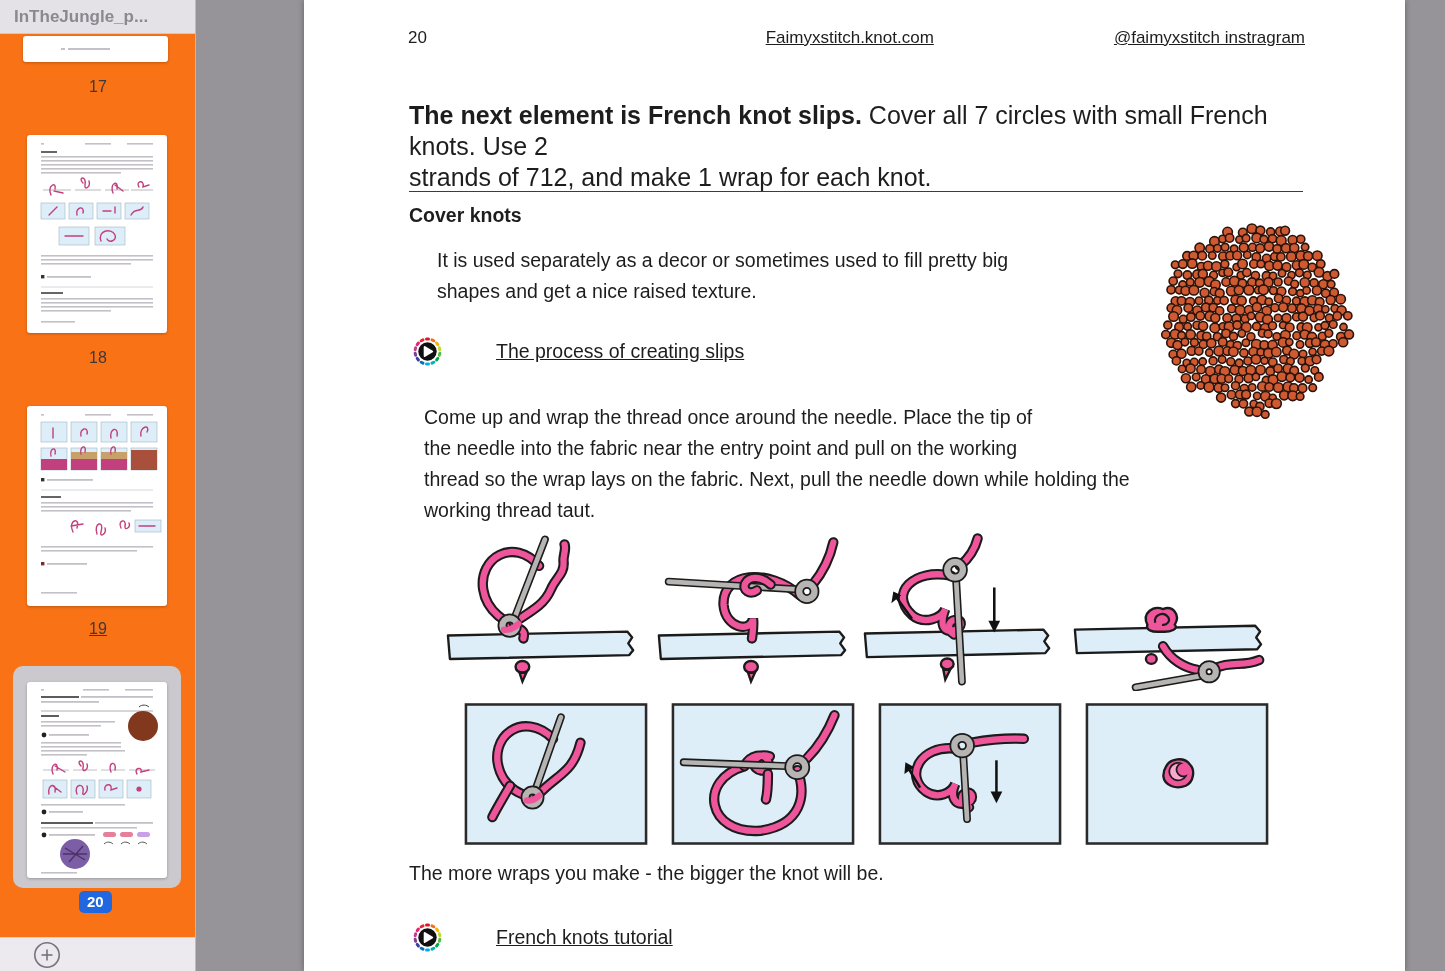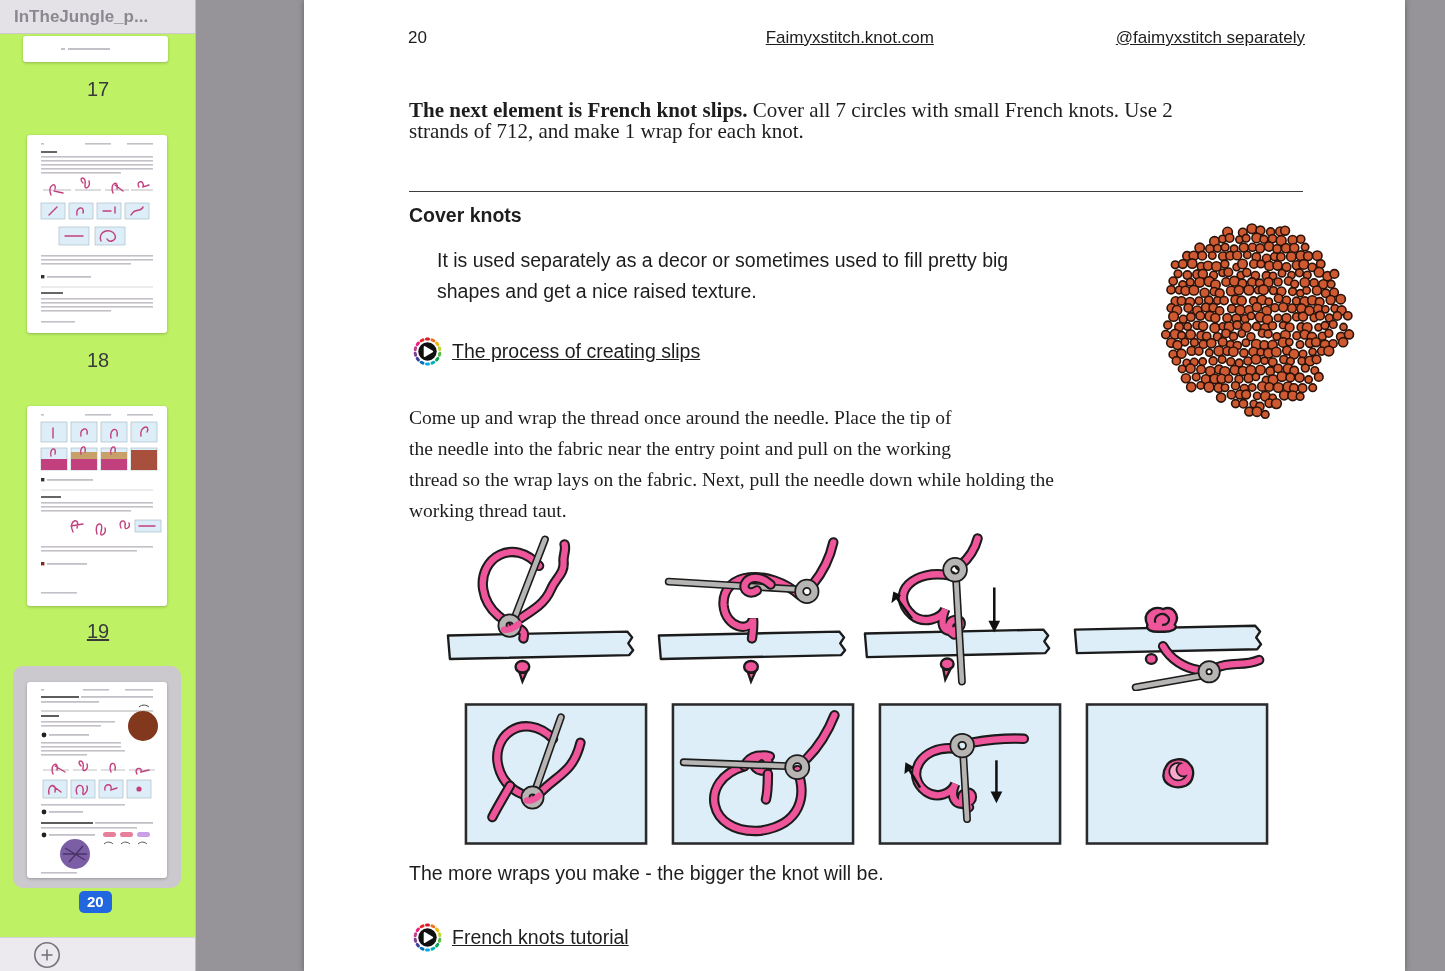--- a/index.html
+++ b/index.html
@@ -1,55 +1,55 @@
 <!DOCTYPE html>
 <html><head>
 <meta charset="utf-8">
 <style>
   * { margin:0; padding:0; box-sizing:border-box; }
   html,body { width:1445px; height:971px; overflow:hidden; font-family:"Liberation Sans", sans-serif; }
   .app { position:relative; width:1445px; height:971px; background:#969499; }
 
   
-  .sidebar { position:absolute; left:0; top:0; width:196px; height:971px; background:#bef264; border-right:1px solid #bdbbc1; }
+  .sidebar { position:absolute; left:0; top:0; width:196px; height:971px; background:#f97316; border-right:1px solid #bdbbc1; }
   .sidebar-header { position:absolute; left:0; top:0; width:100%; height:34px; background:#e4e2e6; border-bottom:1px solid #cbc9cd;
     color:#8b898f; font-weight:700; font-size:17px; line-height:33px; padding-left:14px; white-space:nowrap; overflow:hidden; }
   .thumb { position:absolute; background:#fff; border-radius:3px; box-shadow:0 1px 3px rgba(0,0,0,.25); overflow:hidden; }
   .thumb svg { display:block; width:100%; height:100%; }
-  .thumb-label { position:absolute; width:196px; text-align:center; font-size:20px; color:#3a3a3c; }
+  .thumb-label { position:absolute; width:196px; text-align:center; font-size:16px; color:#3a3a3c; }
   .sel-box { position:absolute; left:13px; top:666px; width:168px; height:222px; background:#cbc9ce; border-radius:10px; }
   .badge { position:absolute; left:79px; top:891px; background:#2168e0; color:#fff; font-size:15px; font-weight:700;
     border-radius:5px; padding:2px 8px; line-height:18px; }
   .sidebar-footer { position:absolute; left:0; bottom:0; width:100%; height:34px; background:#eceaee; border-top:1px solid #d5d3d7; }
   .add-btn { position:absolute; left:33px; top:3px; width:28px; height:28px; cursor:pointer; }
 
   
   .page { position:absolute; left:304px; top:0; width:1101px; height:971px; background:#ffffff; box-shadow:0 0 6px rgba(0,0,0,.35); }
   .page * { color:#1d1d1d; }
 
   .doc-header { position:absolute; left:104px; right:100px; top:28px; height:22px; font-size:17px; }
   .doc-pagenum { position:absolute; left:0; top:0; }
   .doc-site { position:absolute; left:50%; transform:translateX(-54%); top:0; text-decoration:underline; }
   .doc-social { position:absolute; right:0; top:0; text-decoration:underline; }
 
-  .intro { position:absolute; left:105px; top:100px; width:900px; font-size:21px; line-height:21px; white-space:pre-line;font-family:Liberation Serif, serif; }
+  .intro { position:absolute; left:105px; top:100px; width:900px; font-size:25px; line-height:31px; white-space:pre-line; }
   .intro b { font-weight:700; }
   .divider { position:absolute; left:105px; top:191px; width:894px; border-top:1.6px solid #3c3c3c; }
   .sec-heading { position:absolute; left:105px; top:204px; font-size:19.5px; font-weight:700; }
   .sec-text { position:absolute; left:105px; top:245px; width:760px; font-size:19.5px; line-height:31px; white-space:pre-line;margin-left:28px; }
 
   .video-link { position:absolute; display:flex; align-items:center; gap:9px; cursor:pointer; }
   .vl1 { left:108px; top:336px; }
   .vl2 { left:108px; top:922px;text-align:right; }
-  .video-link .txt { font-size:19.5px; text-decoration:underline; }
+  .video-link .txt { font-size:19.5px; text-decoration:underline;margin-left:44px; }
   .yt { width:31px; height:31px; }
 
   .knot-circle { position:absolute; left:846px; top:214px; width:208px; height:208px; }
 
-  .process { position:absolute; left:105px; top:402px; width:900px; font-size:19.5px; line-height:31px; white-space:pre-line;font-family:Liberation Serif, serif; }
+  .process { position:absolute; left:120px; top:402px; width:900px; font-size:19.5px; line-height:31px; white-space:pre-line; }
 
   .toprow { position:absolute; left:141px; top:531px; display:flex; gap:12px; }
   .toprow svg { width:196px; height:160px; }
   .botrow { position:absolute; left:159px; top:700px; display:flex; gap:21px; }
   .botrow svg { width:186px; height:148px; }
 
   .note { position:absolute; left:105px; top:862px; font-size:19.5px; }
 
   
   .fab { fill:#ddeef8; stroke:#1b1b1b; stroke-width:2.4; stroke-linejoin:round; }
@@ -259,21 +259,21 @@
         <line x1="14" y1="8.5" x2="14" y2="19.5" stroke="#76747a" stroke-width="1.6"></line>
       </svg>
     </div>
   </aside>
 
   <main class="page">
 
     <div class="doc-header">
       <span class="doc-pagenum">20</span>
       <span class="doc-site">Faimyxstitch.knot.com</span>
-      <span class="doc-social">@faimyxstitch separately</span>
+      <span class="doc-social">@faimyxstitch instragram</span>
     </div>
 
     <p class="intro"><b>The next element is French knot slips.</b><span> Cover all 7 circles with small French knots. Use 2
 strands of 712, and make 1 wrap for each knot.</span></p>
 
     <div class="divider"></div>
 
     <h2 class="sec-heading">Cover knots</h2>
     <p class="sec-text">It is used separately as a decor or sometimes used to fill pretty big
 shapes and get a nice raised texture.</p>

